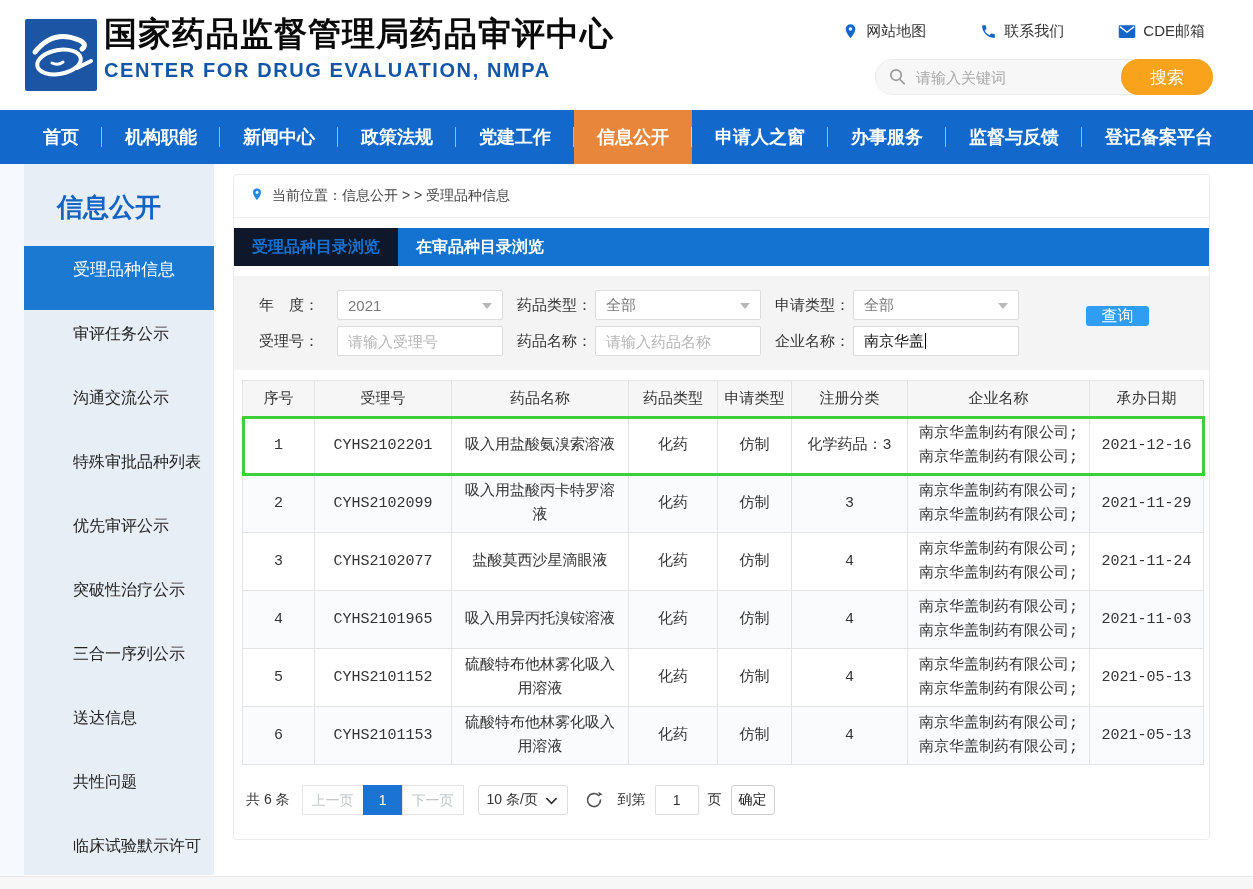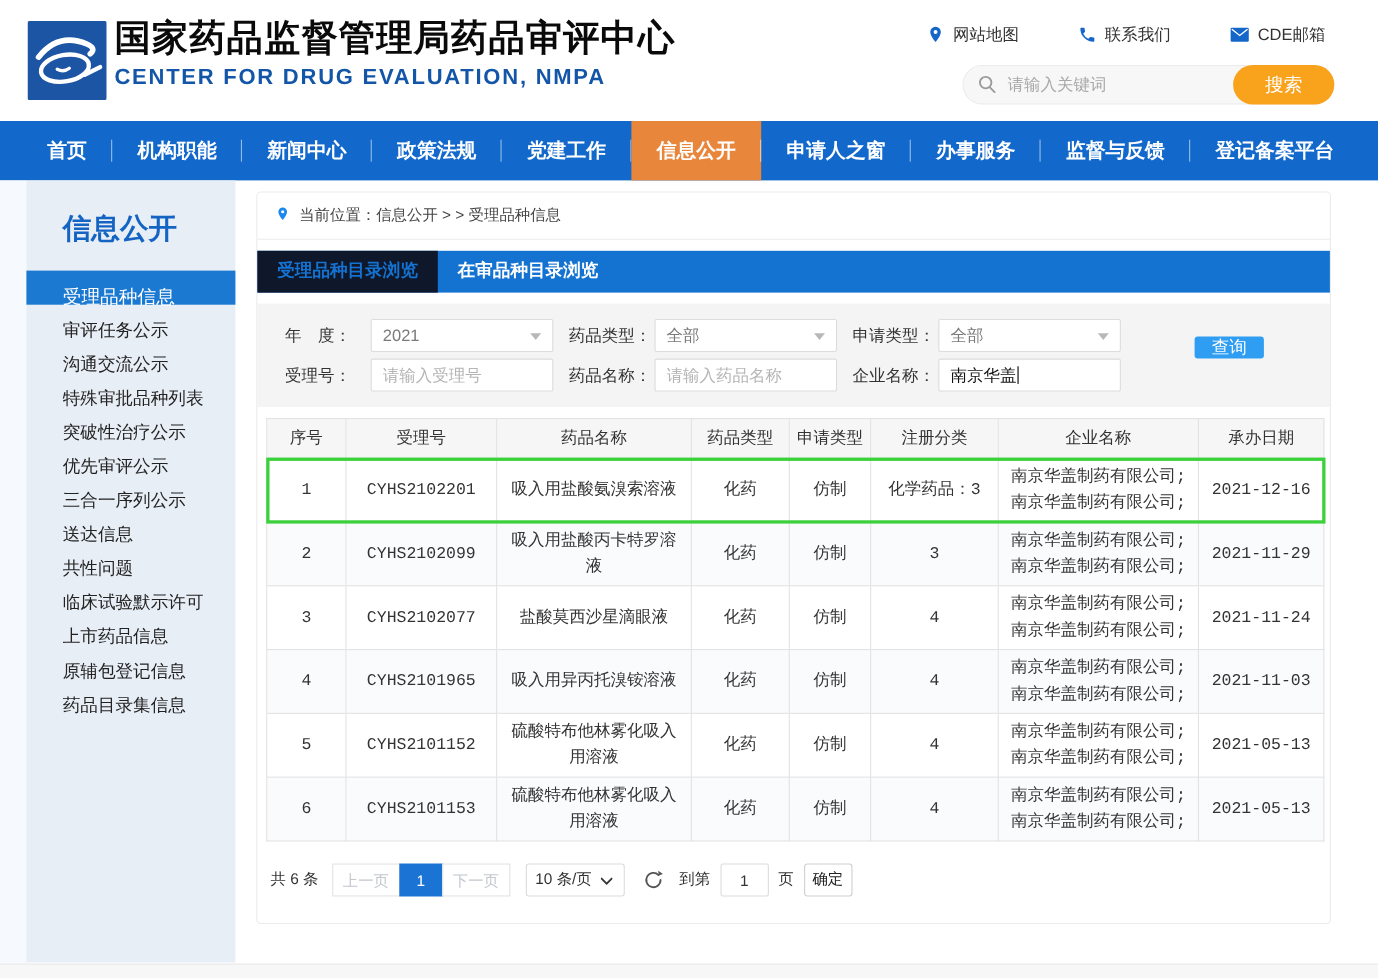--- a/index.html
+++ b/index.html
@@ -27,21 +27,21 @@
   .nav-item { position:relative; display:flex; align-items:center; padding:0 23px; color:#fff; font-size:18px; font-weight:700; cursor:pointer; white-space:nowrap; }
   .nav-item:not(:last-child)::after { content:""; position:absolute; right:0; top:17px; width:1px; height:20px; background:rgba(255,255,255,.55); }
   .nav-item.active { background:#e8873c; }
 
   
   .body-area { position:relative; height:712px; }
   .body-area::before { content:""; position:absolute; left:0; top:0; width:24px; height:100%; background:#f6f9fd; }
 
   .sidebar { position:absolute; left:24px; top:0; width:190px; height:711px; background:#e8eef6; }
   .sb-title { padding:26px 0 21px 33px; font-size:26px; font-weight:700; color:#1464c4; }
-  .sb-item { height:31px; line-height:48px; padding-left:33px; font-size:16px; color:#222; cursor:pointer; white-space:nowrap; }
+  .sb-item { height:64px; line-height:48px; padding-left:49px; font-size:16px; color:#222; cursor:pointer; white-space:nowrap; }
   .sb-item.active { background:#1b79d2; color:#fff; font-size:17px; }
 
   .card { position:absolute; left:233px; top:10px; width:977px; border:1px solid #ebebeb; border-radius:4px; background:#fff; padding-bottom:24px; }
 
   .breadcrumb { display:flex; align-items:center; gap:8px; height:43px; padding:0 16px; border-bottom:1px solid #ededed; font-size:14px; color:#444; }
 
   .tabbar { display:flex; margin-top:10px; height:38px; background:#1472d0; }
   .tab { width:164px; line-height:38px; text-align:center; color:#fff; font-size:16px; font-weight:700; cursor:pointer; }
   .tab.active { background:#0f172a; color:#1472d0; }
 
@@ -158,22 +158,22 @@
   </div>
 
   <div class="body-area">
 
     <div class="sidebar">
       <div class="sb-title">信息公开</div>
       <div class="sb-item active">受理品种信息</div>
       <div class="sb-item">审评任务公示</div>
       <div class="sb-item">沟通交流公示</div>
       <div class="sb-item">特殊审批品种列表</div>
+      <div class="sb-item">优先审评公示</div>
       <div class="sb-item">突破性治疗公示</div>
-      <div class="sb-item">优先审评公示</div>
       <div class="sb-item">三合一序列公示</div>
       <div class="sb-item">送达信息</div>
       <div class="sb-item">共性问题</div>
       <div class="sb-item">临床试验默示许可</div>
       <div class="sb-item">上市药品信息</div>
       <div class="sb-item">原辅包登记信息</div>
       <div class="sb-item">药品目录集信息</div>
     </div>
 
     <div class="card">

